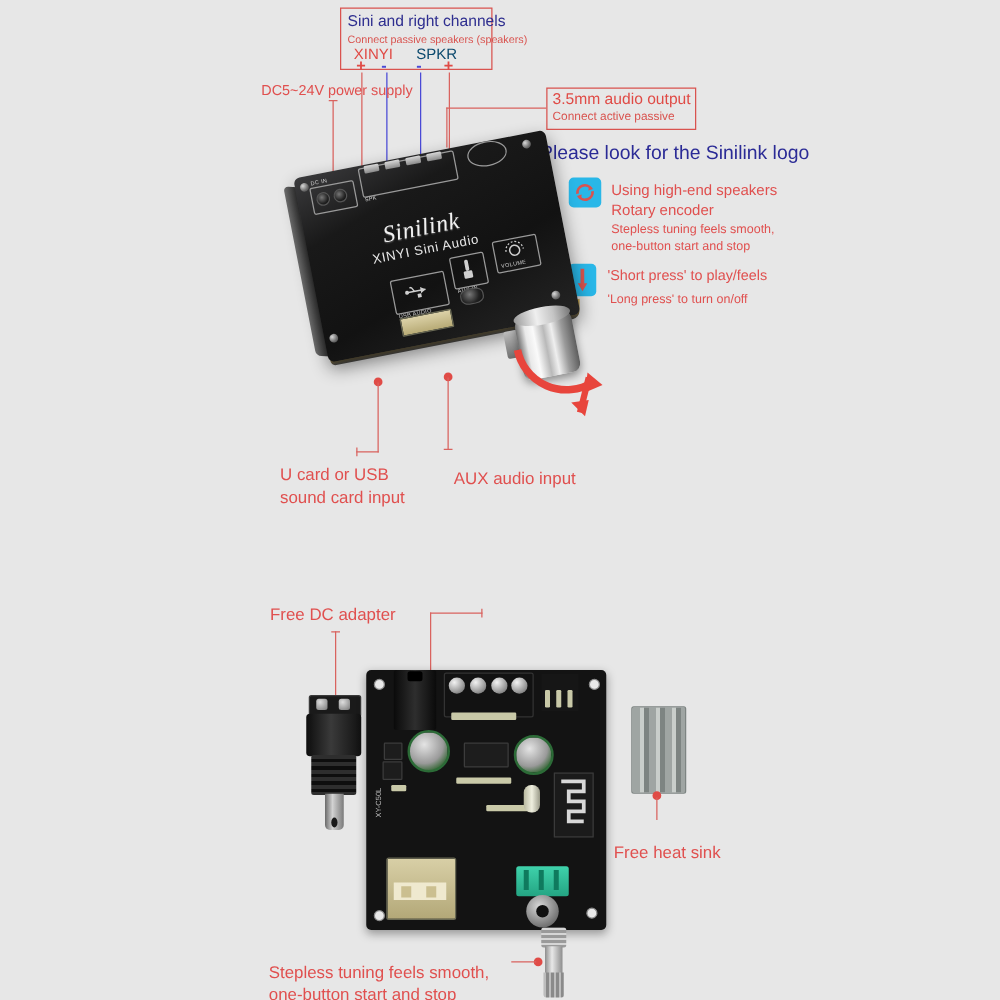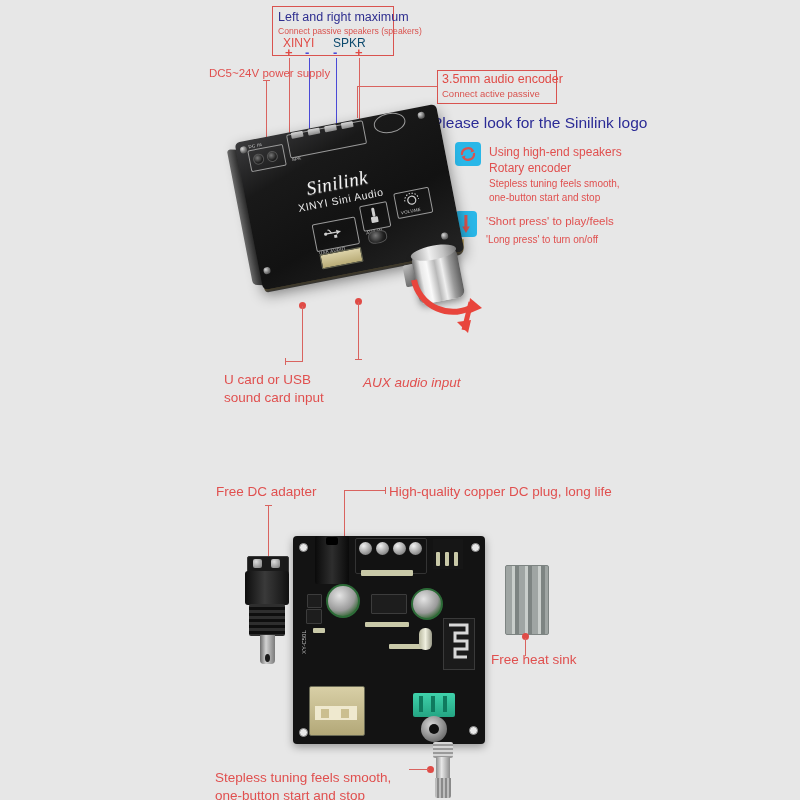--- a/index.html
+++ b/index.html
@@ -111,21 +111,21 @@
   
   #knob2{position:absolute;left:432px;top:742px;width:22px;height:56px;}
 </style>
 </head>
 <body>
 
 <div class="stage">
 
   <div class="box" style="left:272px;top:6px;width:120px;height:48px;"></div>
 
-  <div class="abs blue-txt" style="left:278px;top:9px;font-size:12.5px;">Left and right maximum</div>
+  <div class="abs blue-txt" style="left:278px;top:9px;font-size:12.5px;">Sini and right channels</div>
 
   <div class="abs red-sm" style="left:278px;top:25px;font-size:8.6px;color:#d9534f;">Connect passive speakers (speakers)</div>
 
   <div class="abs" style="left:283px;top:36px;color:#e04b46;font-size:12px;">XINYI</div>
   <div class="abs" style="left:333px;top:36px;color:#0c4a6e;font-size:12px;">SPKR</div>
 
   <div class="abs" style="left:285px;top:45px;color:#e04b46;font-size:13px;font-weight:bold;">+</div>
   <div class="abs" style="left:305px;top:45px;color:#4a4ad6;font-size:13px;font-weight:bold;">-</div>
   <div class="abs" style="left:333px;top:45px;color:#4a4ad6;font-size:13px;font-weight:bold;">-</div>
   <div class="abs" style="left:355px;top:45px;color:#e04b46;font-size:13px;font-weight:bold;">+</div>
@@ -133,21 +133,21 @@
   <div class="ln-r vline" style="left:289px;top:58px;height:80px;"></div>
   <div class="ln-b vline" style="left:309px;top:58px;height:76px;"></div>
   <div class="ln-b vline" style="left:336px;top:58px;height:72px;"></div>
   <div class="ln-r vline" style="left:359px;top:58px;height:68px;"></div>
 
   <div class="abs red-txt" style="left:209px;top:65px;font-size:11.5px;">DC5~24V power supply</div>
   <div class="ln-r vline" style="left:266px;top:80px;height:65px;"></div>
   <div class="tickh" style="left:263px;top:80px;"></div>
 
   <div class="box" style="left:437px;top:70px;width:118px;height:32px;"></div>
-  <div class="abs" style="left:442px;top:72px;color:#e04b46;font-size:12.5px;">3.5mm audio encoder</div>
+  <div class="abs" style="left:442px;top:72px;color:#e04b46;font-size:12.5px;">3.5mm audio output</div>
   <div class="abs" style="left:442px;top:88px;color:#d9534f;font-size:9.5px;">Connect active passive</div>
   <div class="ln-r hline" style="left:357px;top:86px;width:80px;"></div>
   <div class="ln-r vline" style="left:357px;top:86px;height:32px;"></div>
 
   <div class="abs blue-big" style="left:432px;top:113px;">Please look for the Sinilink logo</div>
   <div class="ln-r hline" style="left:380px;top:155px;width:52px;transform:rotate(-38deg);transform-origin:100% 50%;"></div>
   <div class="dot" style="left:368px;top:152px;"></div>
 
   <div class="badge" style="left:455px;top:142px;">
     <svg width="18" height="16" viewBox="0 0 18 16">
@@ -244,28 +244,27 @@
   <div class="dot" style="left:299px;top:302px;"></div>
   <div class="ln-r vline" style="left:302px;top:306px;height:56px;"></div>
   <div class="ln-r hline" style="left:285px;top:361px;width:18px;"></div>
   <div class="tick" style="left:285px;top:358px;"></div>
   <div class="abs red-txt" style="left:224px;top:371px;">U card or USB</div>
   <div class="abs red-txt" style="left:224px;top:389px;">sound card input</div>
 
   <div class="dot" style="left:355px;top:298px;"></div>
   <div class="ln-r vline" style="left:358px;top:302px;height:58px;"></div>
   <div class="tickh" style="left:355px;top:359px;"></div>
-  <div class="abs red-txt" style="left:363px;top:374px;font-style:italic;">AUX audio input</div>
+  <div class="abs red-txt" style="left:363px;top:374px;">AUX audio input</div>
 
 
   <div class="abs red-txt" style="left:216px;top:483px;">Free DC adapter</div>
   <div class="ln-r vline" style="left:268px;top:505px;height:53px;"></div>
   <div class="tickh" style="left:265px;top:505px;"></div>
 
-  <div class="abs red-txt" style="left:389px;top:483px;">High-quality copper DC plug, long life</div>
   <div class="ln-r hline" style="left:344px;top:490px;width:42px;"></div>
   <div class="ln-r vline" style="left:344px;top:490px;height:64px;"></div>
   <div class="tick" style="left:385px;top:487px;"></div>
 
   <div id="dcplug">
     <div class="abs" style="left:4px;top:0px;width:40px;height:16px;background:#1a1a1a;border:1px solid #3a3a3a;border-radius:2px;"></div>
     <div class="abs" style="left:10px;top:3px;width:9px;height:9px;border-radius:2px;background:radial-gradient(circle at 35% 30%,#ddd,#777);"></div>
     <div class="abs" style="left:28px;top:3px;width:9px;height:9px;border-radius:2px;background:radial-gradient(circle at 35% 30%,#ddd,#777);"></div>
     <div class="abs" style="left:2px;top:15px;width:44px;height:34px;background:linear-gradient(90deg,#0d0d0d,#3a3a3a 45%,#111);border-radius:3px;"></div>
     <div class="abs" style="left:6px;top:48px;width:36px;height:32px;border-radius:2px;
@@ -335,21 +334,21 @@
     <div class="abs" style="left:136px;top:188px;width:10px;height:10px;border-radius:50%;background:#101010;"></div>
   </div>
 
   <div id="heatsink">
     <div class="abs" style="left:0;top:0;width:42px;height:68px;
          background:repeating-linear-gradient(90deg,#9fa5a3 0 6px,#c9cecb 6px 9px,#7d8482 9px 13px);
          border:1px solid #7d8482;border-radius:2px;"></div>
   </div>
   <div class="dot" style="left:522px;top:633px;"></div>
   <div class="ln-r vline" style="left:525px;top:638px;height:18px;"></div>
-  <div class="abs red-txt" style="left:491px;top:651px;text-align:center;">Free heat sink</div>
+  <div class="abs red-txt" style="left:491px;top:673px;text-align:center;">Free heat sink</div>
 
   <div id="knob2">
     <div class="abs" style="left:1px;top:0px;width:20px;height:16px;
          background:repeating-linear-gradient(180deg,#d6d6d6 0 2px,#9a9a9a 2px 4px);border-radius:2px;"></div>
     <div class="abs" style="left:4px;top:15px;width:14px;height:22px;
          background:linear-gradient(90deg,#8d8d8d,#e8e8e8 40%,#8d8d8d);"></div>
     <div class="abs" style="left:3px;top:36px;width:16px;height:20px;
          background:repeating-linear-gradient(90deg,#bdbdbd 0 2px,#8a8a8a 2px 4px);border-radius:0 0 2px 2px;"></div>
   </div>
   <div class="dot" style="left:427px;top:766px;"></div>

